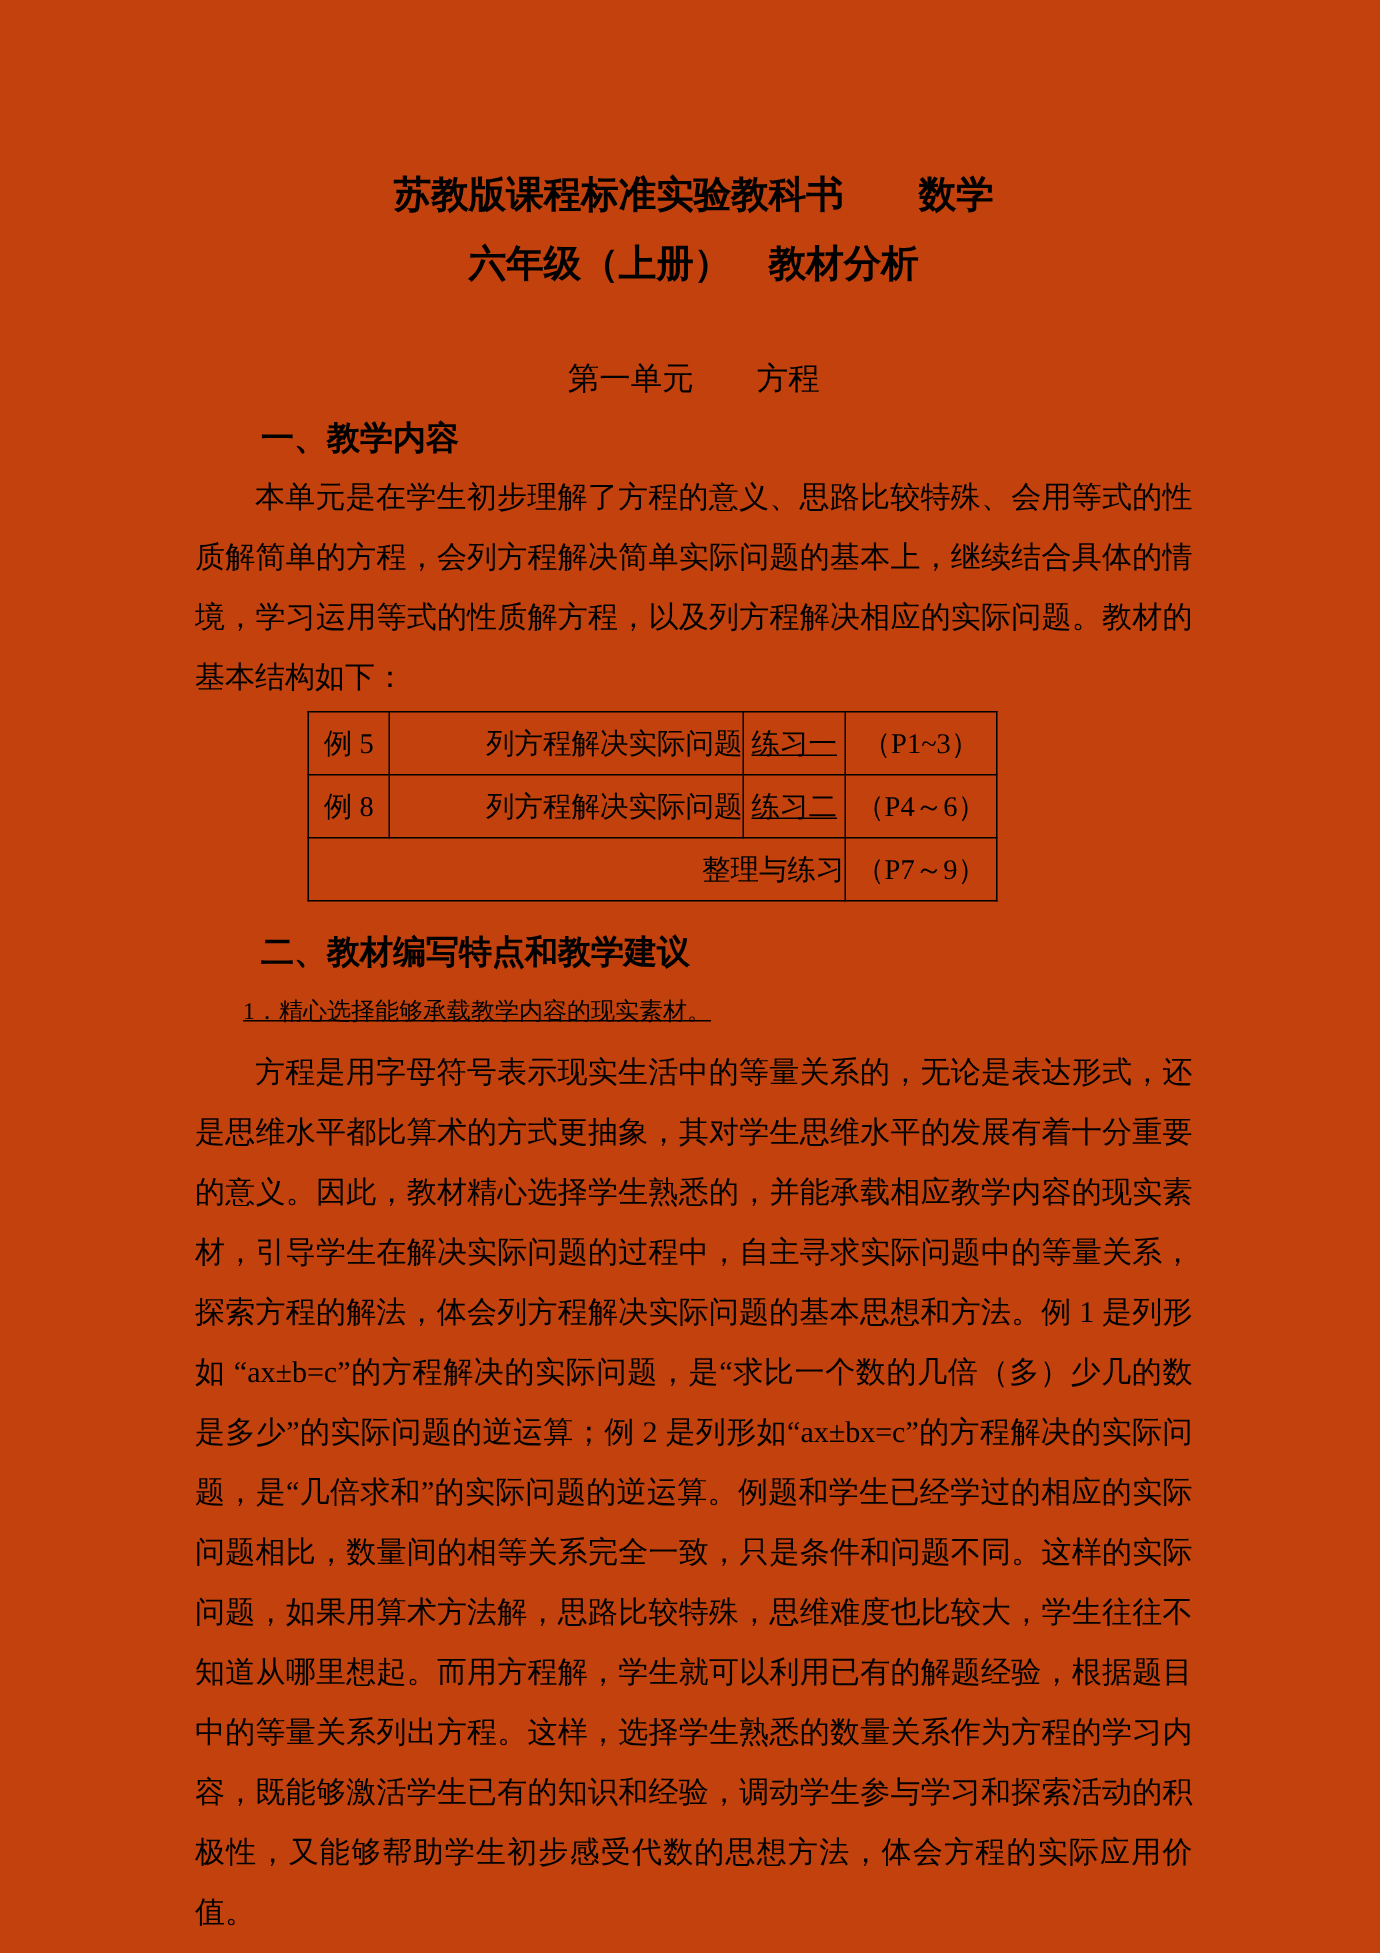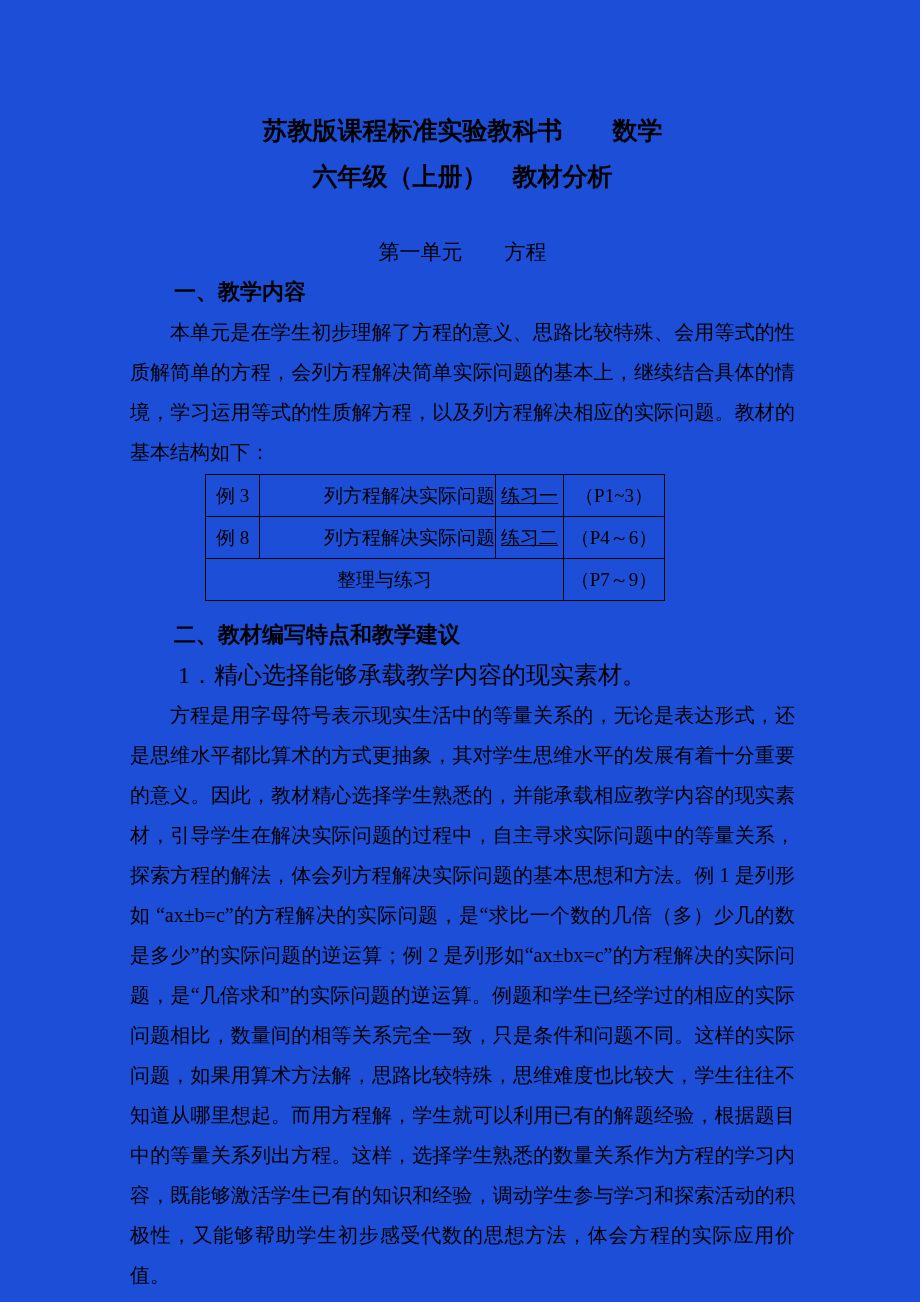--- a/index.html
+++ b/index.html
@@ -4,21 +4,21 @@
 <style>
   html, body {
     margin: 0;
     padding: 0;
     background: #ffffff;
   }
   .page {
     position: relative;
     width: 920px;
     height: 1302px;
-    background: #1d4ed8;
+    background: #c2410c;
     color: #000000;
     box-sizing: border-box;
     padding: 108px 125px 0 130px;
     overflow: hidden;
     font-family: "Liberation Serif", "DejaVu Serif", serif;
   }
   .doc-title {
     font-size: 25px;
     line-height: 46px;
     font-weight: bold;
@@ -44,62 +44,63 @@
   }
   .para {
     margin: 0;
     font-size: 20px;
     line-height: 40px;
     text-align: justify;
     text-justify: inter-ideograph;
     text-indent: 2em;
   }
   .sub-item {
-    font-size: 24px;
+    font-size: 16px;
     line-height: 40px;
     text-indent: 2em;
+    text-decoration: underline;
   }
   table.structure {
     border-collapse: collapse;
     margin: 2px 0 0 75px;
     table-layout: fixed;
   }
   table.structure td {
     border: 1px solid #000000;
     font-size: 19px;
     height: 41px;
     padding: 0;
     vertical-align: middle;
     overflow: hidden;
   }
   td.c-example  { width: 53px;  text-align: center; }
   td.c-content  { width: 235px; text-align: right; padding-left: 7px; }
   td.c-practice { width: 67px;  text-align: center; text-decoration: underline; }
   td.c-pages    { width: 100px; text-align: center; padding-left: 3px; }
-  td.c-merged   { text-align: center; }
+  td.c-merged   { text-align: right; }
 </style>
 </head>
 <body>
 
 <div class="page">
 
   <div class="doc-title">苏教版课程标准实验教科书　　数学</div>
 
   <div class="doc-title">六年级（上册）　教材分析</div>
 
   <div class="doc-subtitle">第一单元　　方程</div>
 
   <div class="sec-heading">一、教学内容</div>
 
   <p class="para">本单元是在学生初步理解了方程的意义、思路比较特殊、会用等式的性质解简单的方程，会列方程解决简单实际问题的基本上，继续结合具体的情境，学习运用等式的性质解方程，以及列方程解决相应的实际问题。教材的基本结构如下：</p>
 
   <table class="structure">
     <tbody>
       <tr>
-        <td class="c-example">例 3</td>
+        <td class="c-example">例 5</td>
         <td class="c-content">列方程解决实际问题</td>
         <td class="c-practice">练习一</td>
         <td class="c-pages">（P1~3）</td>
       </tr>
       <tr>
         <td class="c-example">例 8</td>
         <td class="c-content">列方程解决实际问题</td>
         <td class="c-practice">练习二</td>
         <td class="c-pages">（P4～6）</td>
       </tr>

